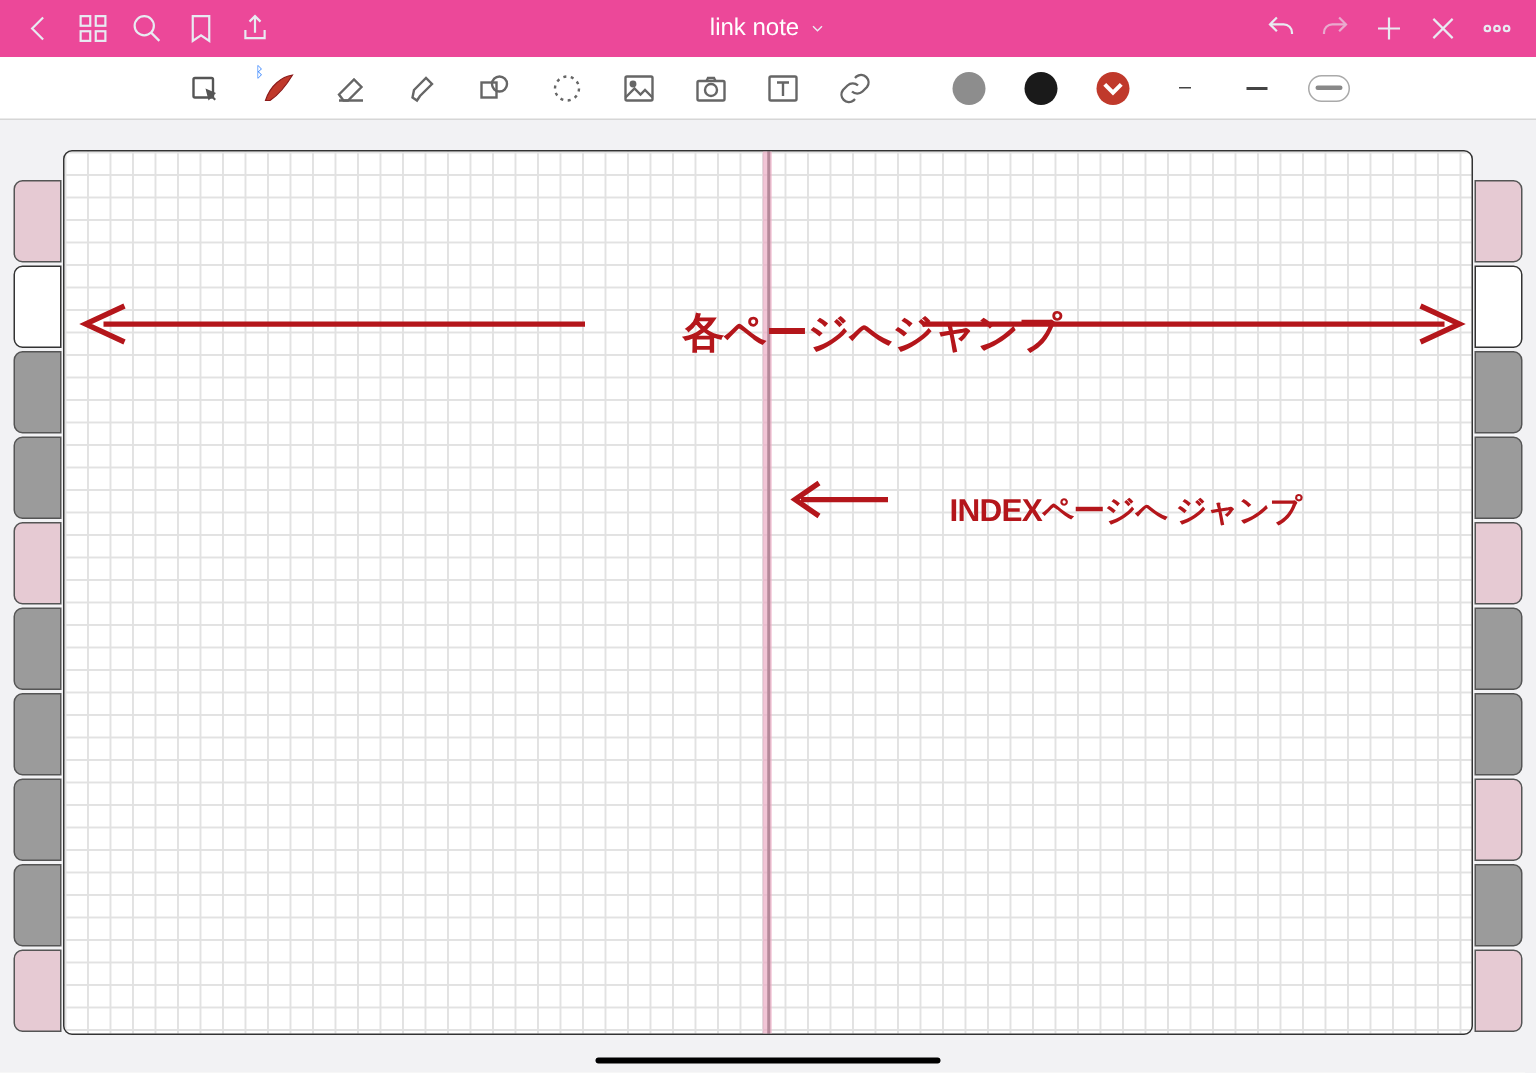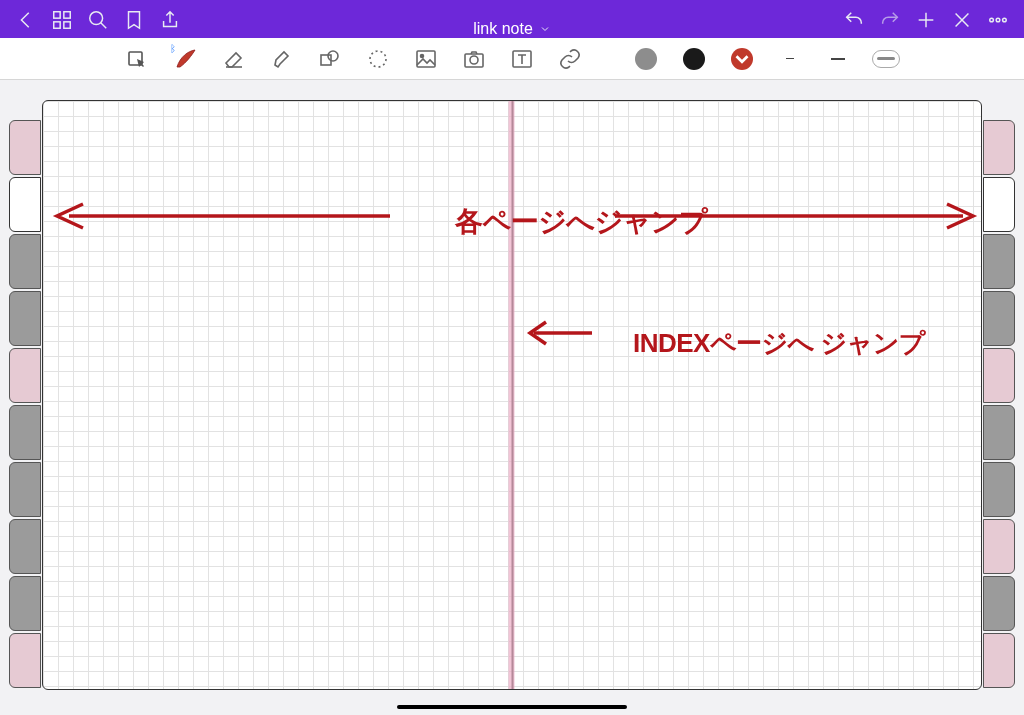--- a/index.html
+++ b/index.html
@@ -1,19 +1,19 @@
 <!DOCTYPE html>
 <html><head>
 <meta charset="utf-8">
 <style>
   * { margin:0; padding:0; box-sizing:border-box; }
   html,body { width:1024px; height:715px; overflow:hidden;
     font-family:-apple-system,BlinkMacSystemFont,"Segoe UI",sans-serif;
     background:#f6f6f6; }
-  .header { height:38px; background:#6d28d9; display:flex; align-items:flex-end;
+  .header { height:38px; background:#ec4899; display:flex; align-items:center;
     padding:0 8px; color:#e8ebf2; }
   .hbtn { width:36px; height:36px; display:flex; align-items:center;
     justify-content:center; cursor:pointer; }
   .hbtn svg { width:22px; height:22px; stroke:#e8ebf2; fill:none; stroke-width:1.6; }
   .title { flex:1; text-align:center; font-size:16px; color:#fff;
     display:flex; align-items:center; justify-content:center; gap:6px; }
   .title svg { width:12px; height:12px; stroke:#e8ebf2; fill:none; stroke-width:2; }
   .toolbar { height:42px; background:#fff; border-bottom:1px solid #d6d6d6;
     display:flex; align-items:center; justify-content:center; gap:12px; }
   .tool { width:36px; height:36px; display:flex; align-items:center;
@@ -44,21 +44,21 @@
   .tabs.right { right:9px; }
   .tab { height:55px; border:1.5px solid #555; border-radius:6px 0 0 6px;
     background:#e6cad3; cursor:pointer; }
   .tabs.right .tab { border-radius:0 6px 6px 0; }
   .tab.active { background:#fff; border-color:#333; }
   .tab.dark { background:#9b9b9b; }
   .hand { position:absolute; font-family:"Comic Sans MS","Hiragino Kaku Gothic Pro",
     "Yu Gothic",sans-serif; font-weight:bold; color:#b4161b; font-size:28px;
     white-space:nowrap; letter-spacing:-.5px; }
   .h1 { left:390px; top:102px;padding-left:22px; }
-  .h2 { left:590px; top:225px; font-size:26px; }
+  .h2 { left:590px; top:225px; font-size:21px; }
   .arrow-svg { position:absolute; }
   .homebar { position:absolute; bottom:6px; left:50%; transform:translateX(-50%);
     width:230px; height:4px; background:#000; border-radius:2px; }
 </style>
 </head>
 <body>
 
 <div class="header">
   <div class="hbtn">
     <svg viewBox="0 0 24 24">

